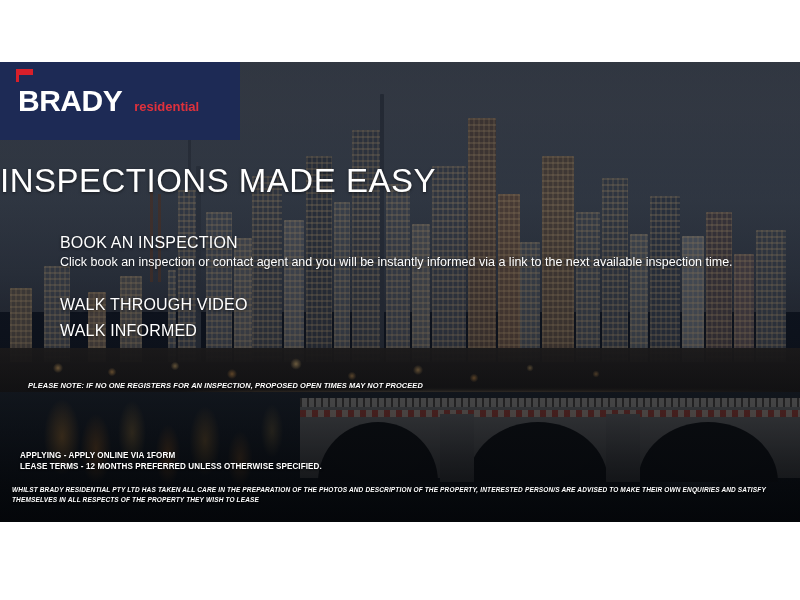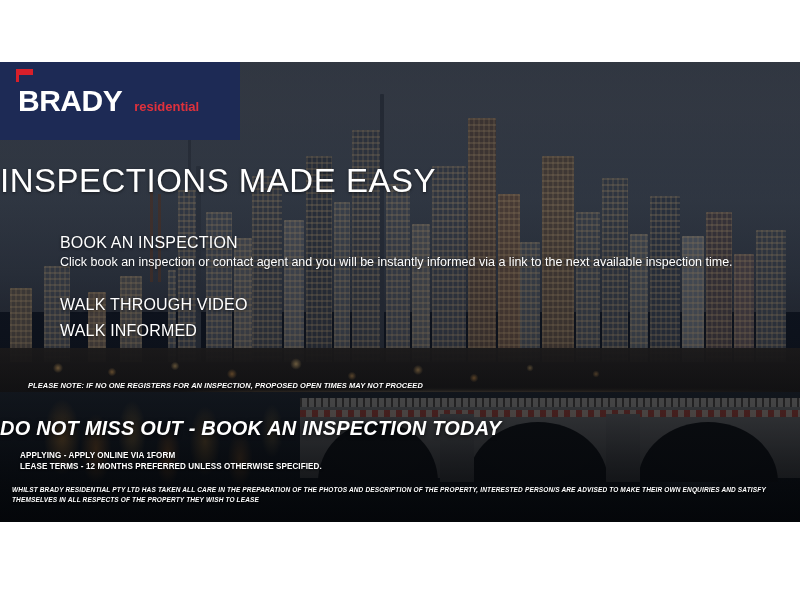--- a/index.html
+++ b/index.html
@@ -389,21 +389,20 @@
       <div class="block" id="block-video">
         <div class="block-h">WALK THROUGH VIDEO</div>
       </div>
 
       <div class="block" id="block-informed">
         <div class="block-h">WALK INFORMED</div>
       </div>
 
       <div class="please-note">PLEASE NOTE:  IF NO ONE REGISTERS FOR AN INSPECTION, PROPOSED OPEN TIMES MAY NOT PROCEED</div>
 
-      <div class="cta">DO NOT MISS OUT -  BOOK AN INSPECTION TODAY</div>
 
       <div class="fineline" id="line-applying">APPLYING - APPLY ONLINE VIA 1FORM</div>
       <div class="fineline" id="line-lease">LEASE TERMS - 12 MONTHS PREFERRED UNLESS OTHERWISE SPECIFIED.</div>
 
       <div class="disclaimer">WHILST  BRADY  RESIDENTIAL   PTY LTD HAS  TAKEN  ALL CARE  IN  THE  PREPARATION  OF  THE  PHOTOS  AND  DESCRIPTION  OF  THE  PROPERTY,  INTERESTED   PERSON/S  ARE  ADVISED  TO MAKE  THEIR  OWN  ENQUIRIES   AND SATISFY  THEMSELVES   IN  ALL  RESPECTS   OF  THE  PROPERTY  THEY  WISH  TO LEASE</div>
     </div>
 
   </div>
 </div>
 

